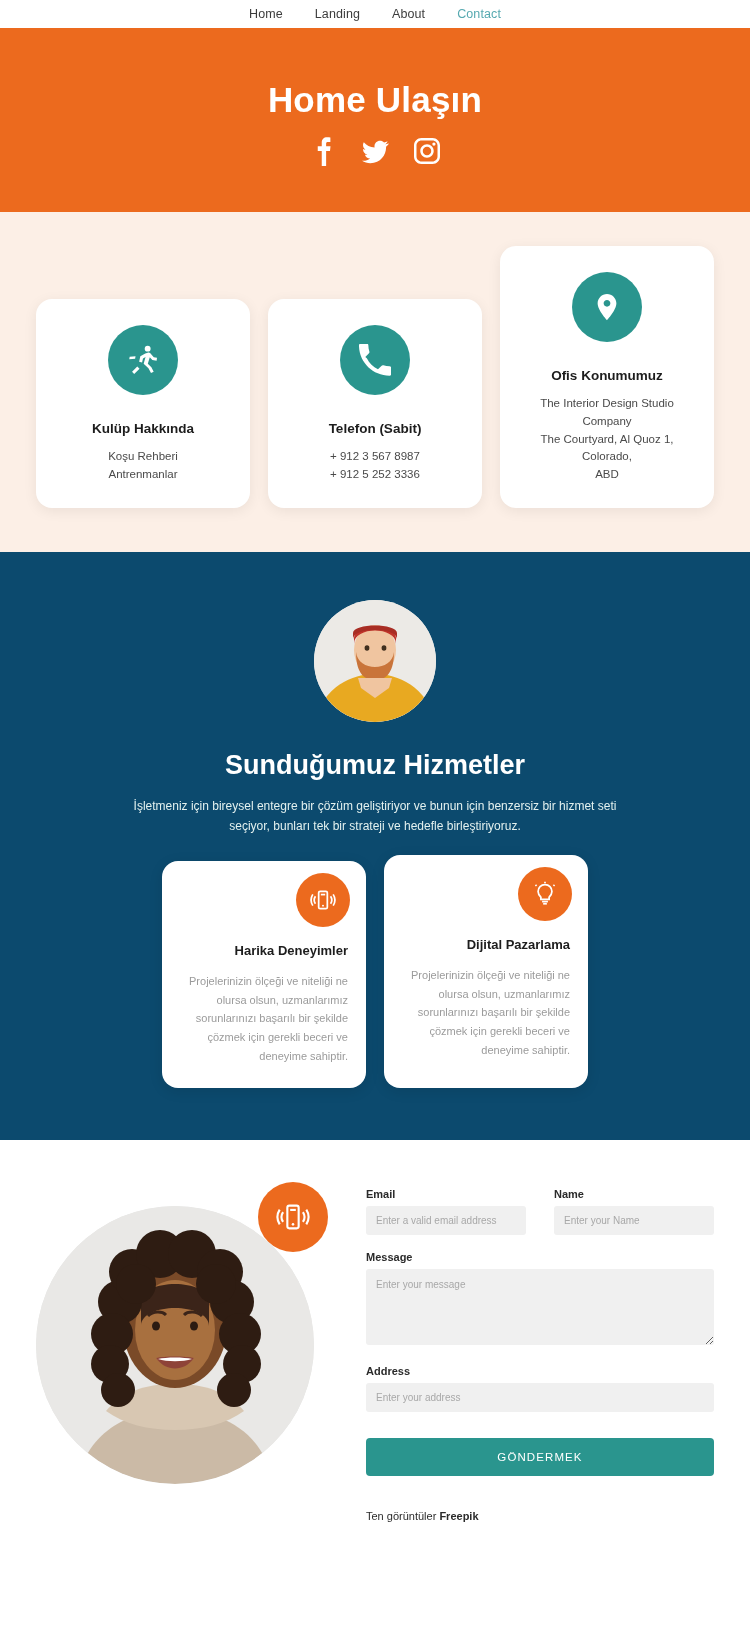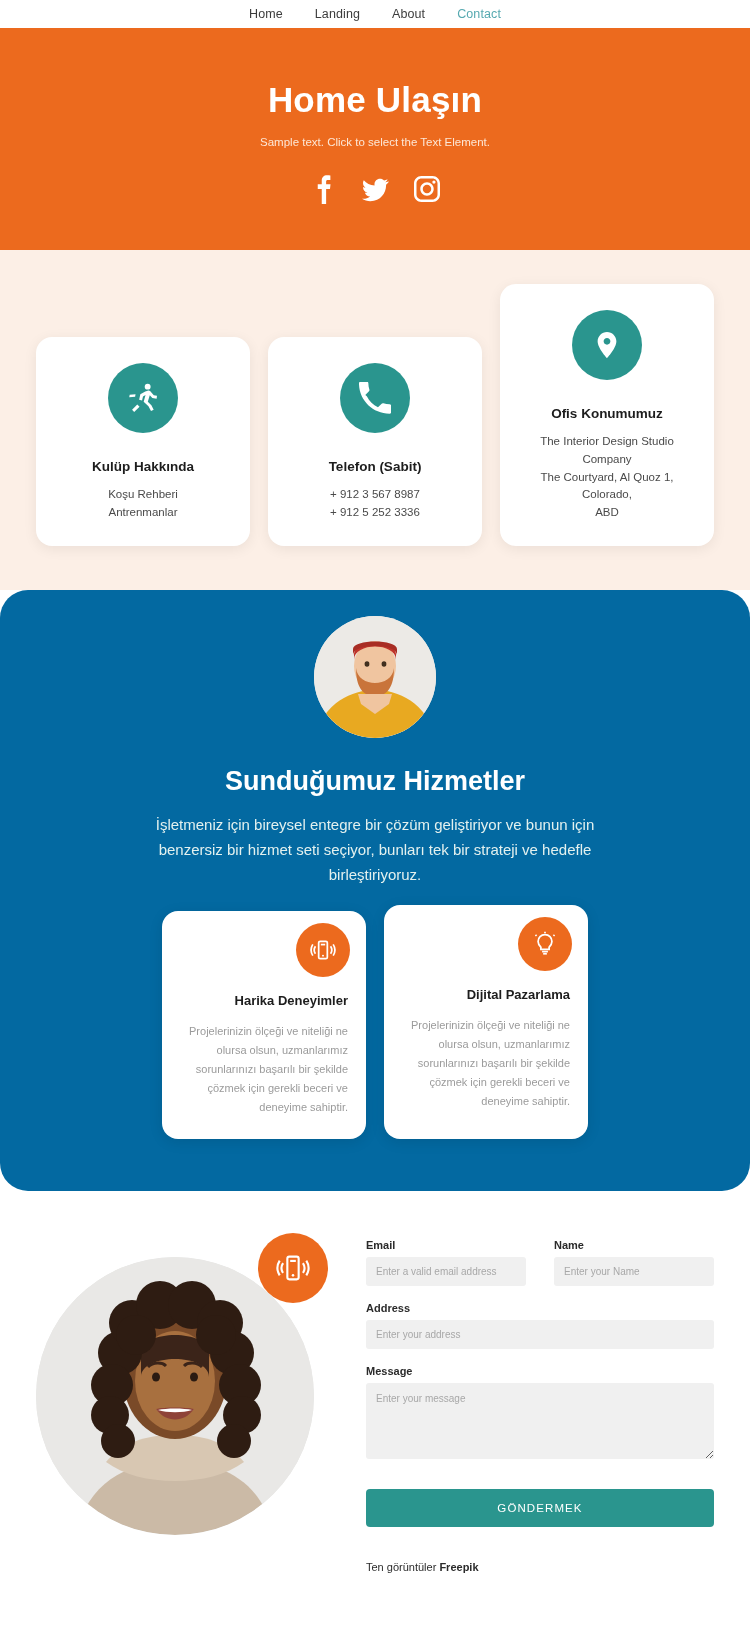--- a/index.html
+++ b/index.html
@@ -90,42 +90,41 @@
     margin-bottom: 12px;
   }
   .info-line {
     font-size: 11.5px;
     color: #4a4a4a;
     line-height: 1.55;
   }
 
   
   .services {
-    background: #0369a1;
-    padding: 26px 0 52px;
+    background: #0c4a6e;
+    padding: 48px 0 52px;
     text-align: center;
-    border-radius: 28px;
   }
   .avatar-round {
     width: 122px; height: 122px;
     border-radius: 50%;
     margin: 0 auto 28px;
     overflow: hidden;
     background: #e8e8e6;
     position: relative;
   }
   .services-title {
     color: #ffffff;
     font-size: 27px;
     font-weight: bold;
     margin-bottom: 16px;
   }
   .services-text {
     color: #e3f1ef;
-    font-size: 15px;
+    font-size: 12px;
     line-height: 1.65;
     max-width: 500px;
     margin: 0 auto 24px;
   }
   .btn-orange {
     display: inline-block;
     background: #ec6a1e;
     color: #ffffff;
     font-size: 11.5px;
     font-weight: bold;
@@ -255,21 +254,20 @@
 
 <nav class="nav">
   <a class="nav-link" href="#">Home</a>
   <a class="nav-link" href="#">Landing</a>
   <a class="nav-link" href="#">About</a>
   <a class="nav-link active" href="#">Contact</a>
 </nav>
 
 <header class="hero">
   <h1 class="hero-title">Home Ulaşın</h1>
-  <p class="hero-sub">Sample text. Click to select the Text Element.</p>
   <div class="socials">
     <span class="social-icon">
       <svg width="22" height="30" viewBox="0 0 12 24">
           <path d="M8.5 8.2V6.1c0-.9.2-1.4 1.6-1.4h1.8V1.1C11.3 1 10.3.9 9.2.9 6.7.9 5 2.4 5 5.2v3H1.8v3.7H5V24h3.5V11.9h3.1l.4-3.7H8.5z"></path>
         </svg>
     </span>
     <span class="social-icon">
       <svg width="27" height="27" viewBox="0 0 24 24">
           <path d="M23.4 4.8c-.9.4-1.8.7-2.8.8 1-.6 1.8-1.5 2.1-2.7-.9.6-2 1-3.1 1.2-.9-1-2.2-1.6-3.6-1.6-2.7 0-4.9 2.2-4.9 4.9 0 .4 0 .8.1 1.1C7.2 8.3 3.8 6.5 1.6 3.8c-.4.7-.7 1.5-.7 2.5 0 1.7.9 3.2 2.2 4.1-.8 0-1.6-.2-2.2-.6v.1c0 2.4 1.7 4.4 3.9 4.8-.4.1-.8.2-1.3.2-.3 0-.6 0-.9-.1.6 2 2.4 3.4 4.6 3.4-1.7 1.3-3.8 2.1-6.1 2.1-.4 0-.8 0-1.2-.1 2.2 1.4 4.8 2.2 7.5 2.2 9.1 0 14-7.5 14-14v-.6c1-.7 1.8-1.6 2.5-2.6z"></path>
         </svg>
@@ -433,28 +431,28 @@
         <label class="field-label">Email</label>
         <input class="field-input" type="email" placeholder="Enter a valid email address" style="">
       </div>
       <div class="field half">
         <label class="field-label">Name</label>
         <input class="field-input" type="text" placeholder="Enter your Name" style="">
       </div>
     </div>
 
     <div class="field">
+      <label class="field-label">Message</label>
+      <textarea class="field-input" placeholder="Enter your message" style=""></textarea>
+    </div>
+
+    <div class="field">
       <label class="field-label">Address</label>
       <input class="field-input" type="text" placeholder="Enter your address" style="">
     </div>
 
-    <div class="field">
-      <label class="field-label">Message</label>
-      <textarea class="field-input" placeholder="Enter your message" style=""></textarea>
-    </div>
-
     <button class="btn-submit">GÖNDERMEK</button>
 
     <div class="credit">
       <span>Ten görüntüler </span><b>Freepik</b>
     </div>
   </div>
 </section>
 
 </body></html>

